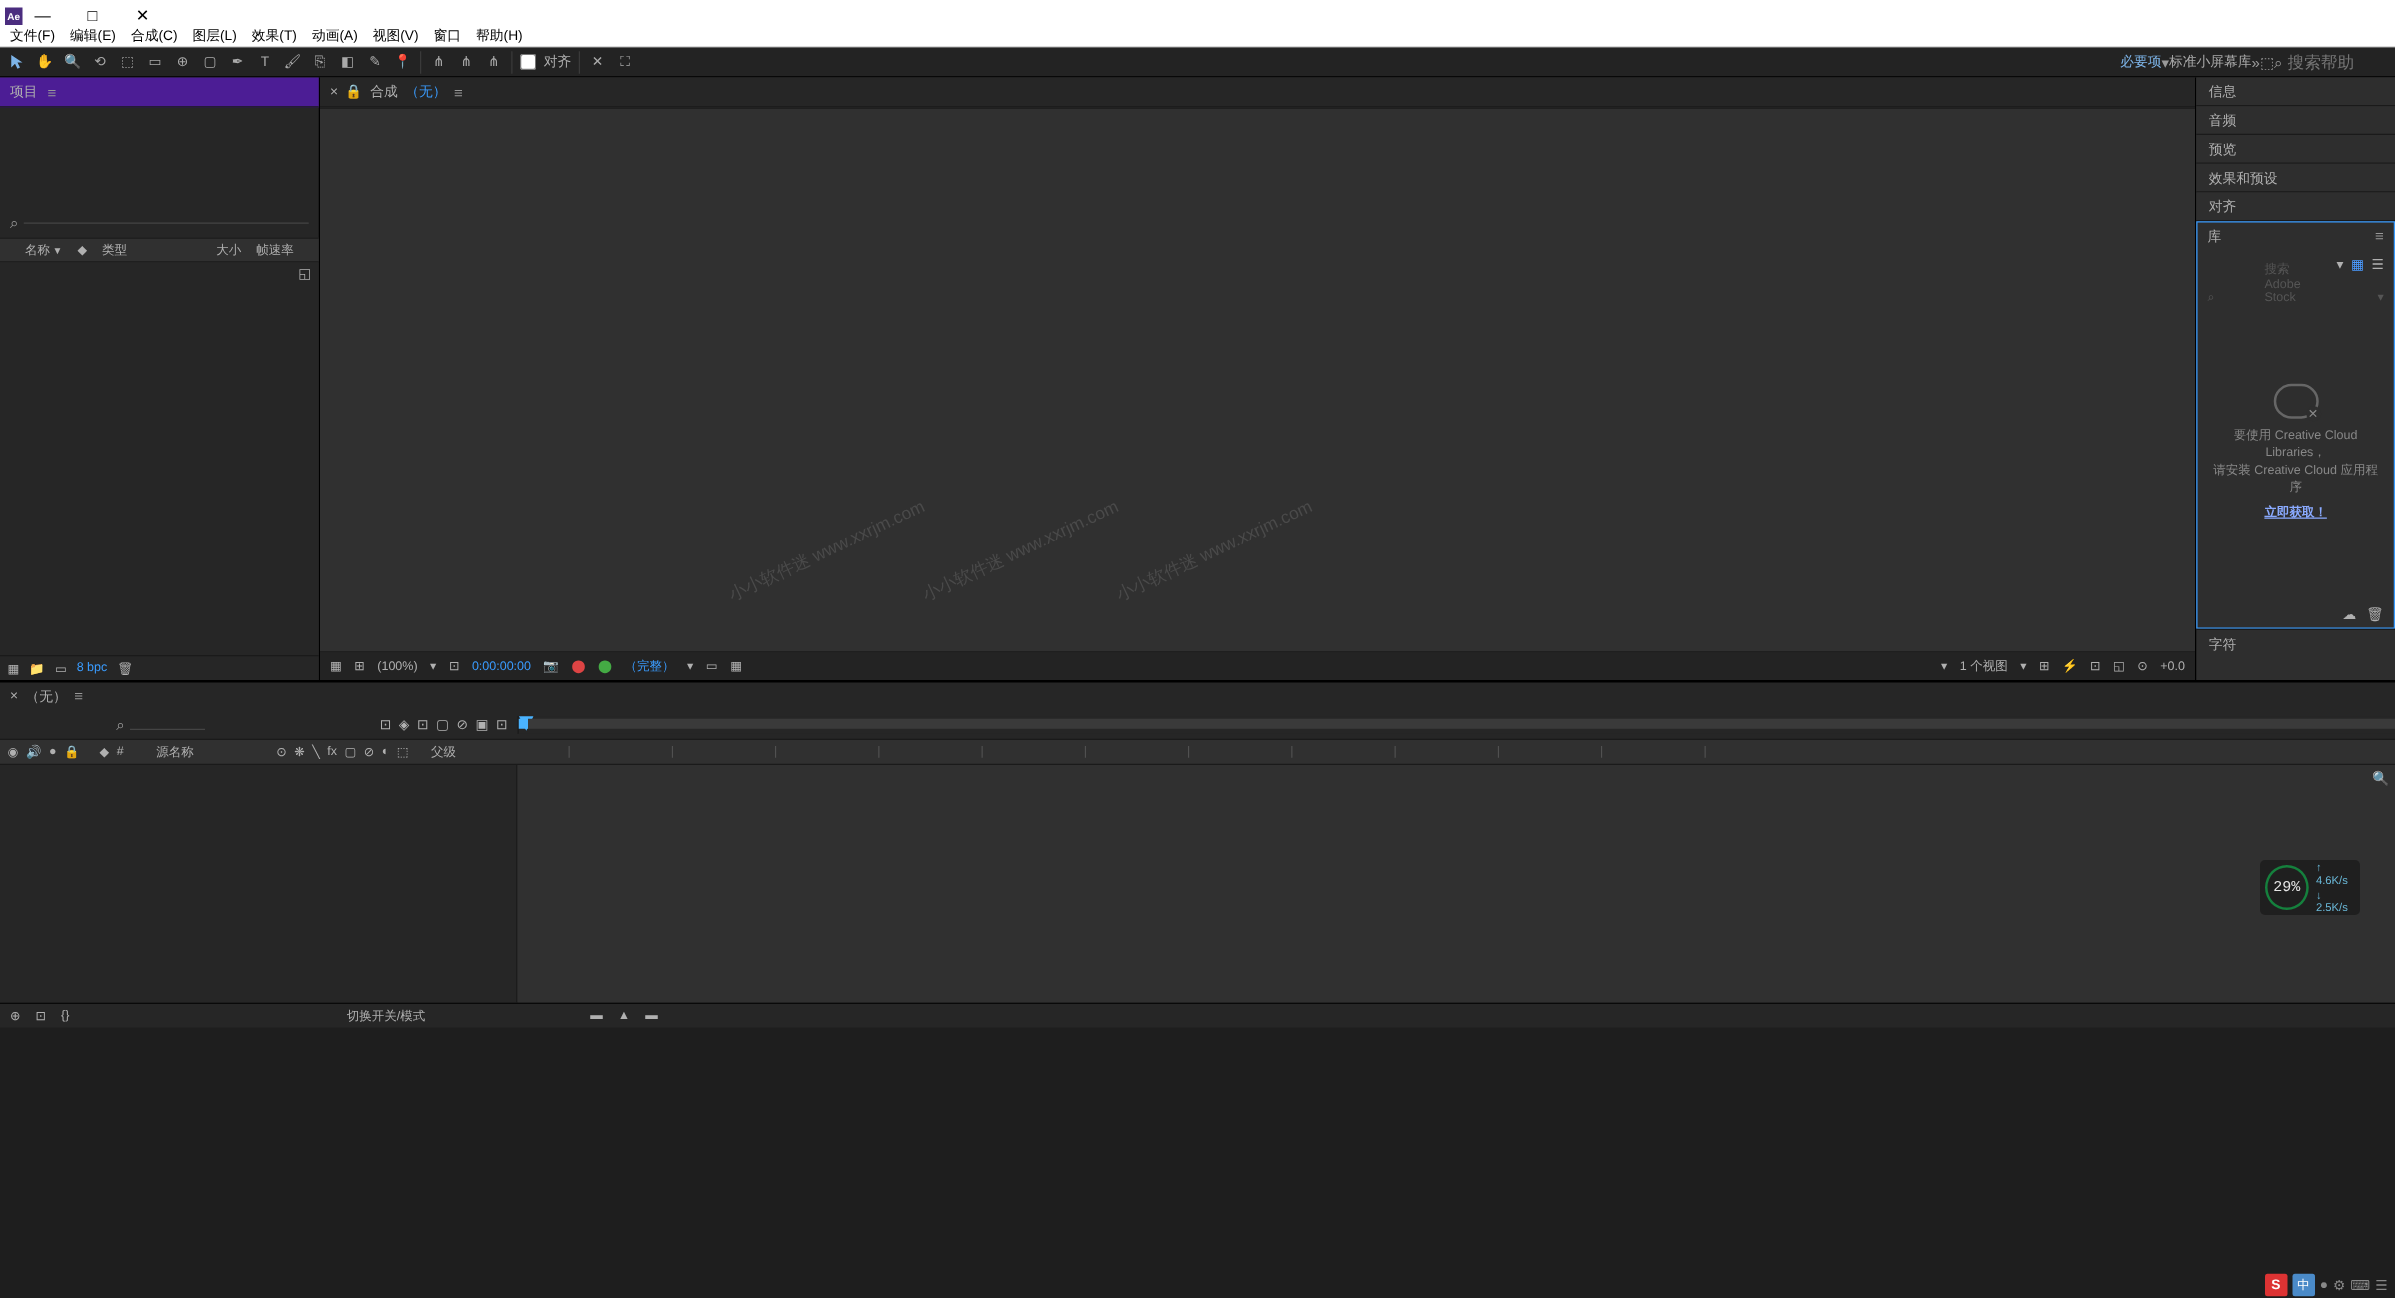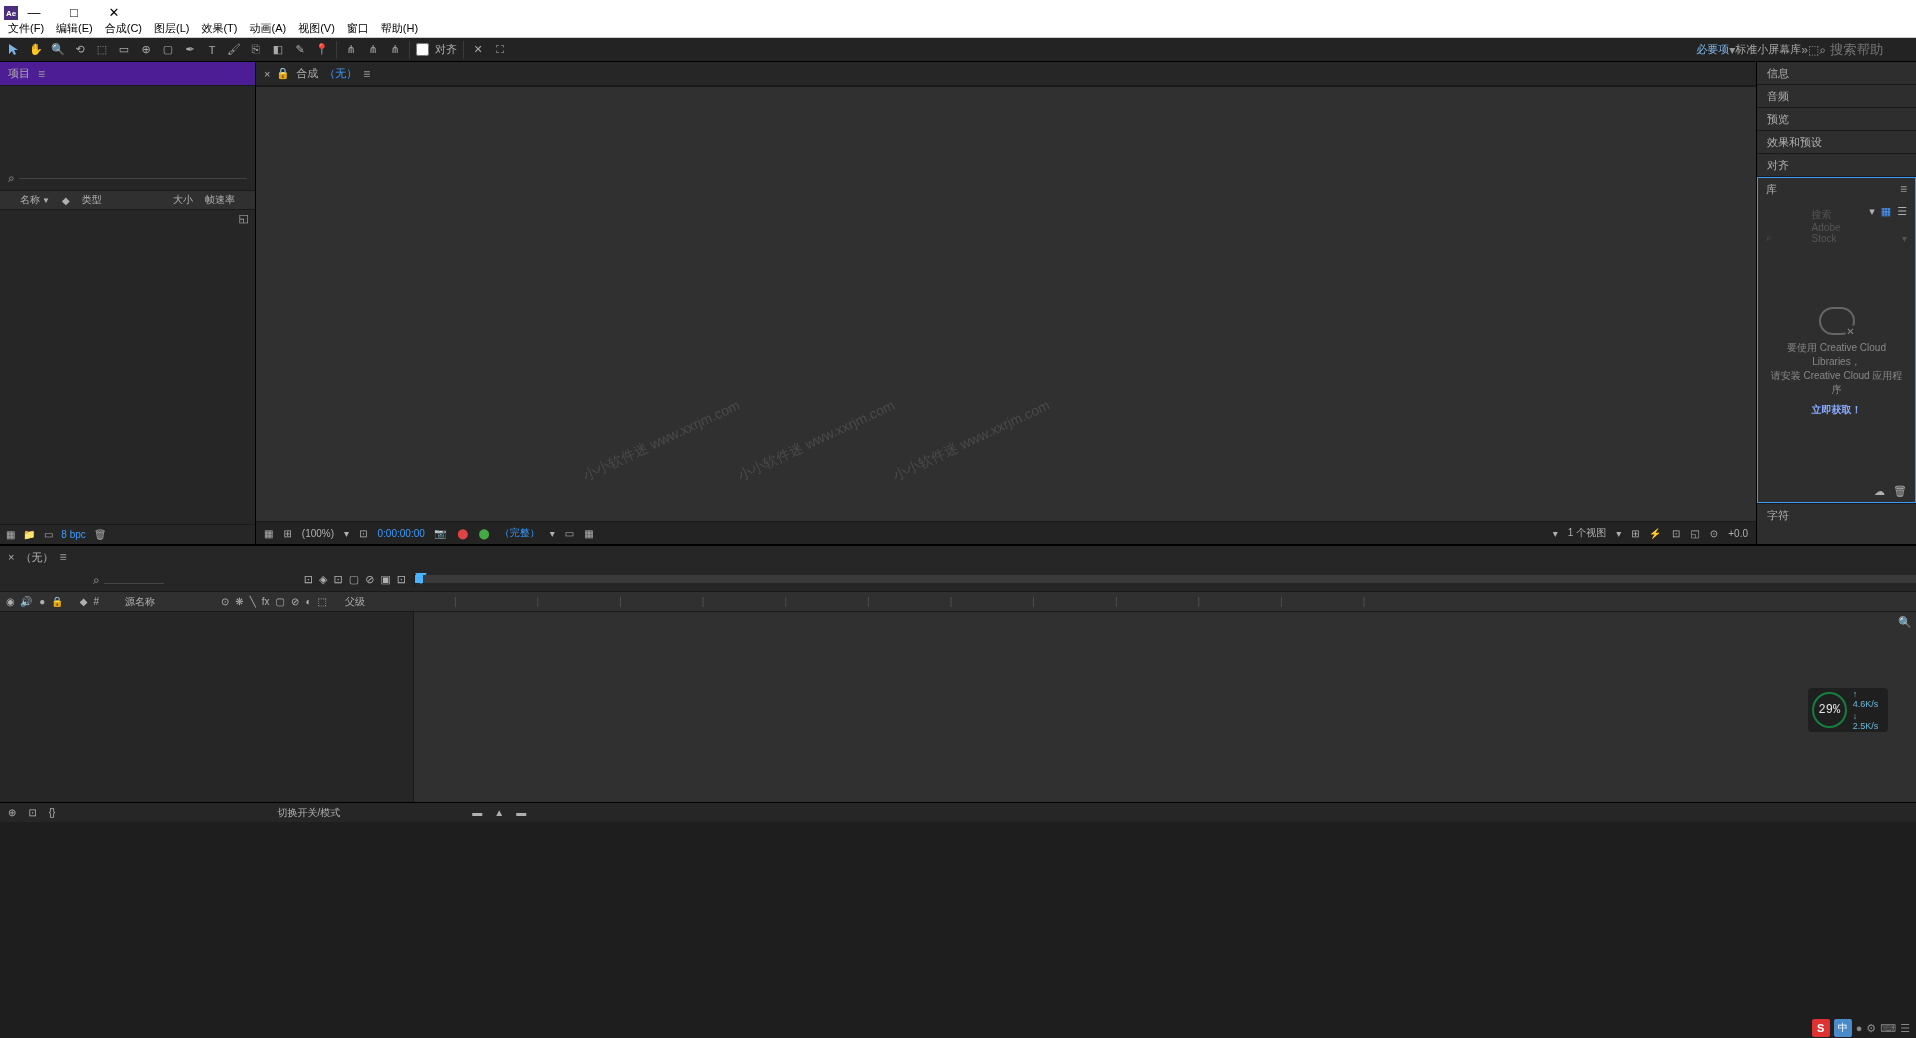--- a/index.html
+++ b/index.html
@@ -55,21 +55,21 @@
 
 .right-panel { width: 160px; background: #2e2e2e; display: flex; flex-direction: column; border-left: 1px solid #000; }
 .acc-item { height: 23px; display: flex; align-items: center; padding: 0 10px; background: #2e2e2e; border-bottom: 1px solid #1a1a1a; cursor: pointer; font-size: 11px; }
 .lib-panel { flex: 1; border: 1px solid #3a9cff; margin: 0; display: flex; flex-direction: column; }
 .lib-header { height: 22px; display: flex; align-items: center; padding: 0 8px; justify-content: space-between; }
 .lib-dropdown { height: 22px; display: flex; align-items: center; justify-content: flex-end; padding: 0 8px; gap: 6px; }
 .lib-search { height: 22px; display: flex; align-items: flex-end; padding: 0 8px; color: #555; font-size: 10px; gap: 40px; }
 .lib-body { flex: 1; display: flex; flex-direction: column; align-items: center; justify-content: center; text-align: center; color: #888; font-size: 10px; gap: 6px; padding: 10px; }
 .cloud-icon { width: 36px; height: 28px; border: 2px solid #666; border-radius: 14px; position: relative; }
 .cloud-icon::after { content: "✕"; position: absolute; right: -4px; bottom: -4px; background: #2e2e2e; color: #888; font-size: 10px; width: 12px; height: 12px; border-radius: 50%; display: flex; align-items: center; justify-content: center; }
-.lib-link { color: #8aaaff; cursor: pointer; font-weight: bold; }
+.lib-link { color: #8aaaff; text-decoration: underline; cursor: pointer; font-weight: bold; }
 .lib-footer { height: 22px; display: flex; align-items: center; justify-content: flex-end; padding: 0 8px; gap: 8px; }
 .char-item { height: 23px; display: flex; align-items: center; padding: 0 10px; border-top: 1px solid #1a1a1a; }
 
 
 .timeline { height: 258px; background: #262626; display: flex; flex-direction: column; border-top: 2px solid #000; }
 .tl-tab { height: 22px; display: flex; align-items: center; padding: 0 8px; gap: 6px; }
 .tl-controls { height: 24px; background: #262626; display: flex; align-items: center; border-bottom: 1px solid #1a1a1a; }
 .tl-left-controls { width: 414px; display: flex; align-items: center; justify-content: flex-end; padding: 0 8px; gap: 6px; }
 .tl-search { margin-right: auto; margin-left: 85px; }
 .tl-ruler { flex: 1; height: 14px; background: #262626; position: relative; border-left: 1px solid #1a1a1a; display: flex; align-items: flex-start; }

